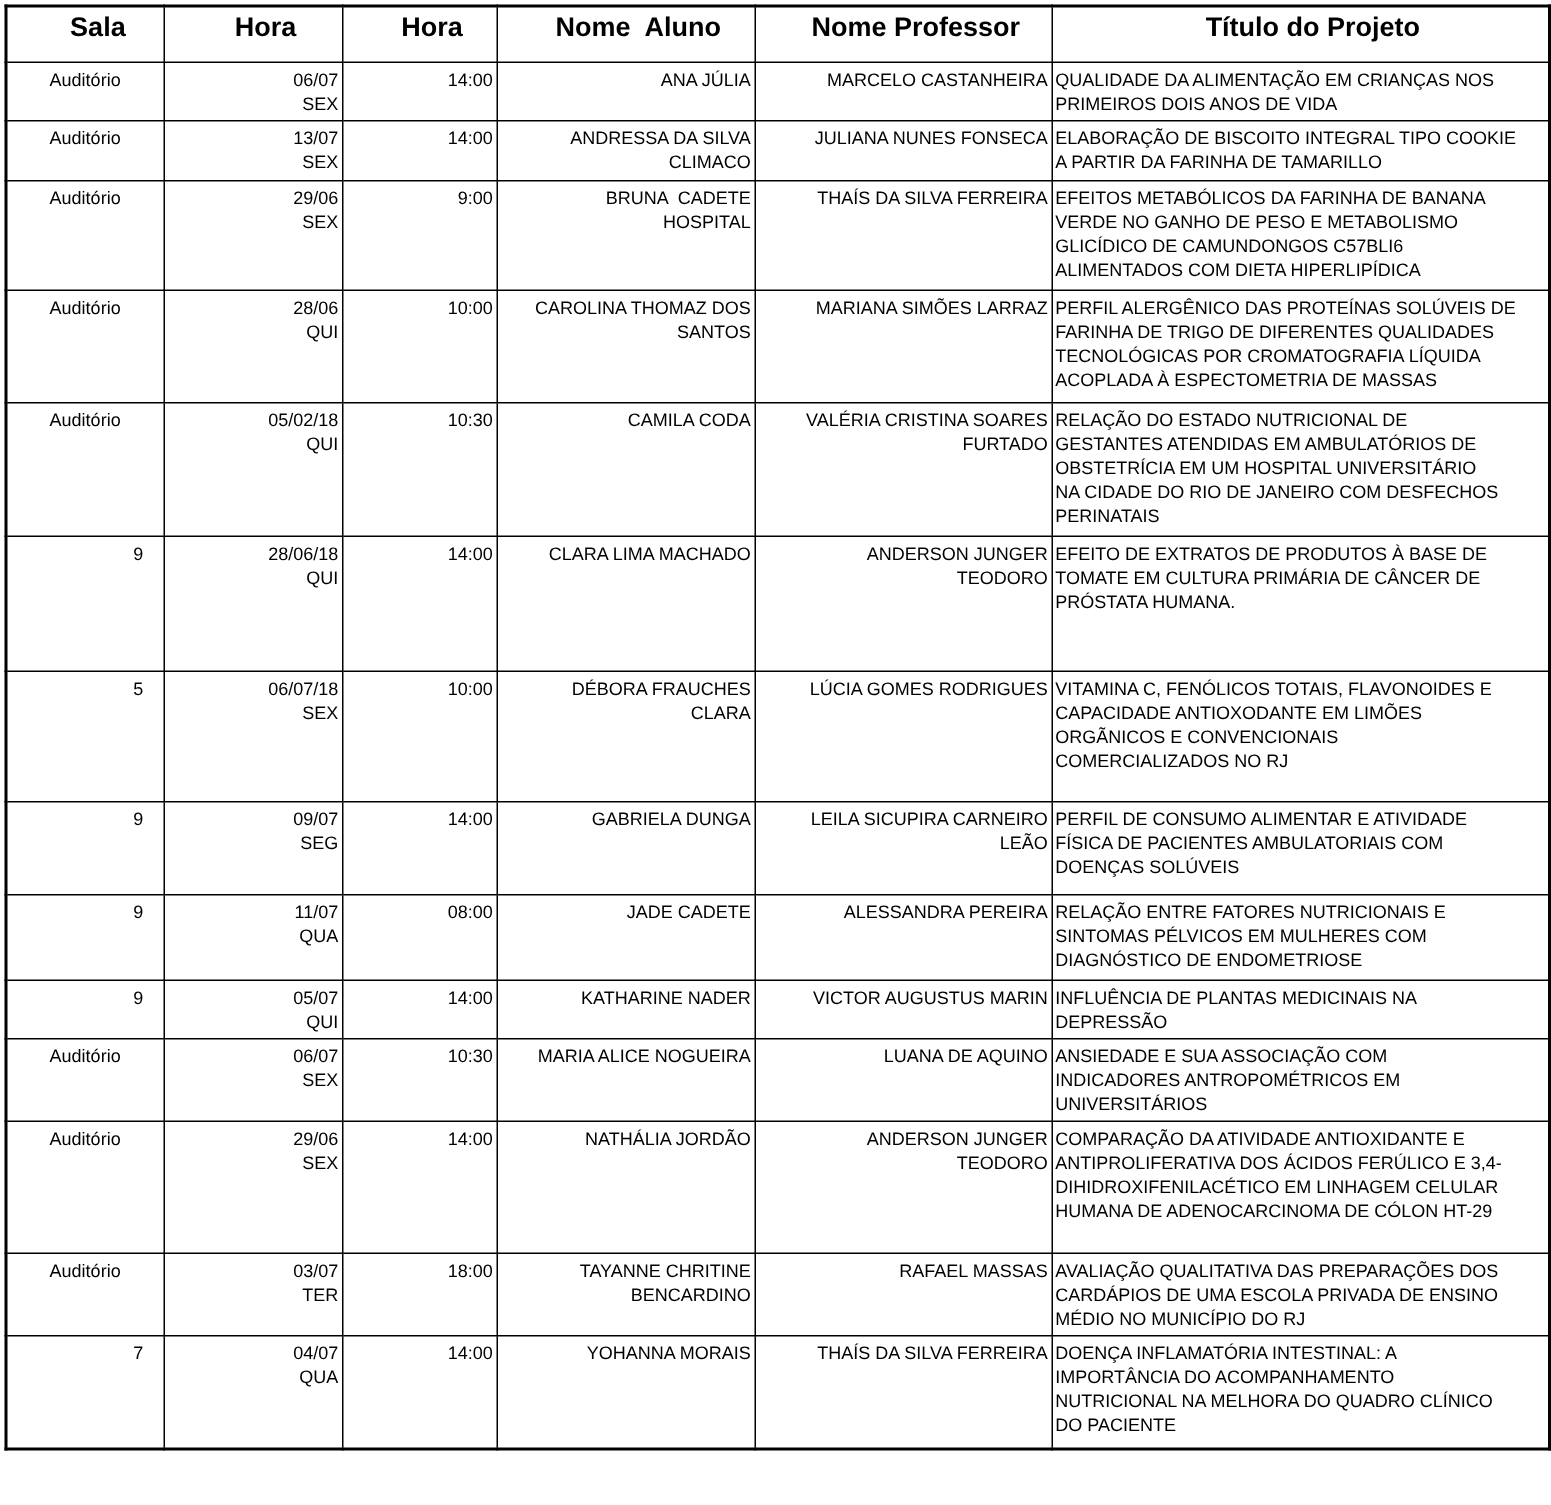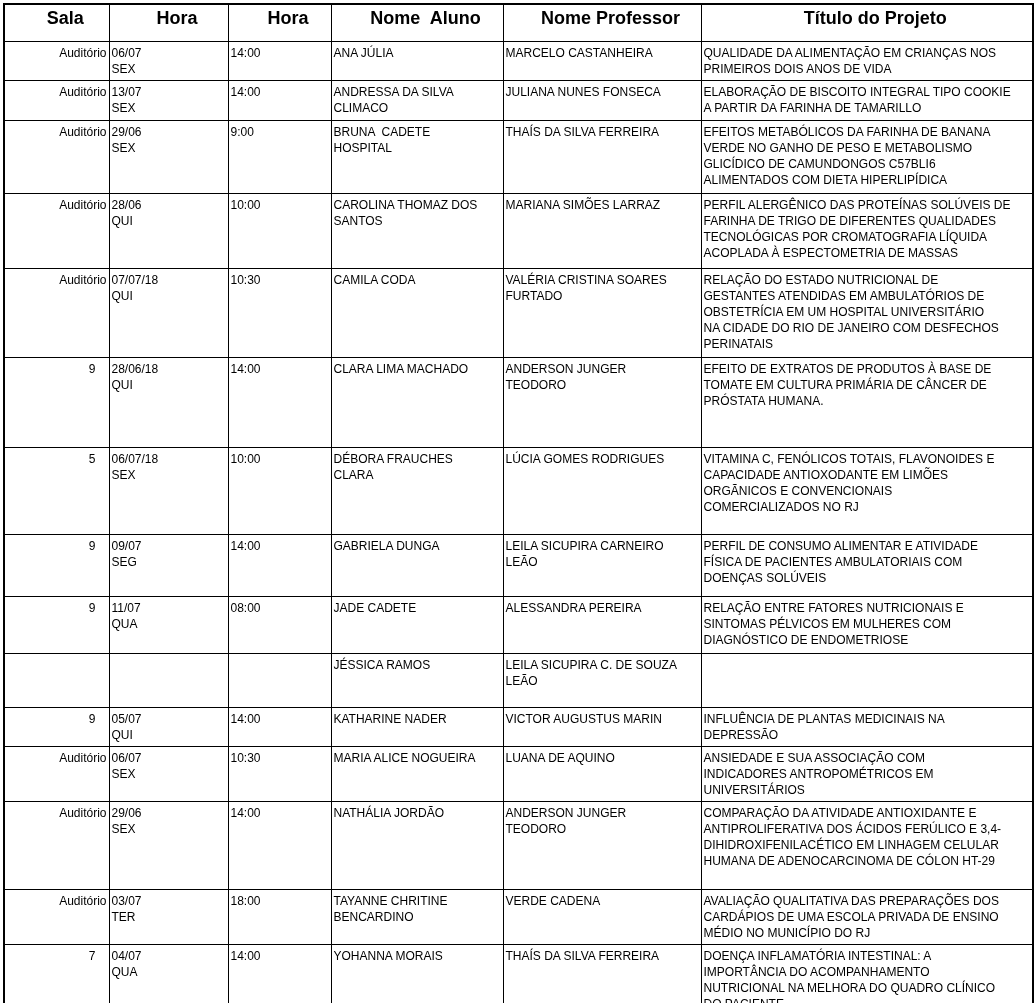--- a/index.html
+++ b/index.html
@@ -20,24 +20,24 @@
     line-height: 16px;
     white-space: pre-wrap;
     overflow: hidden;
   }
   table.schedule th {
     font-weight: bold;
     font-size: 18px;
     padding-top: 5px;
     padding-left: 19px;
   }
-  td.sala { text-align: right; }
+  td.sala { text-align: center; }
   td.sala.num { text-align: right; padding-right: 13px; }
   td.pt2 { padding-top: 19px; }
-  td.data, td.hora, td.aluno, td.professor { text-align: left; margin-top: 40px; }
+  td.data, td.hora, td.aluno, td.professor { text-align: right; margin-top: 40px; }
   td.titulo { text-align: left; padding-left: 7px; padding-right: 4px; }
 </style>
 </head>
 <body>
 
 <div class="sheet">
   <table class="schedule">
     <colgroup>
       <col style="width:105px">
       <col style="width:119px">
@@ -99,21 +99,21 @@
         <td class="aluno">CAROLINA THOMAZ DOS
 SANTOS</td>
         <td class="professor">MARIANA SIMÕES LARRAZ</td>
         <td class="titulo">PERFIL ALERGÊNICO DAS PROTEÍNAS SOLÚVEIS DE
 FARINHA DE TRIGO DE DIFERENTES QUALIDADES
 TECNOLÓGICAS POR CROMATOGRAFIA LÍQUIDA
 ACOPLADA À ESPECTOMETRIA DE MASSAS</td>
       </tr>
       <tr style="height:89px">
         <td class="sala">Auditório</td>
-        <td class="data">07/07/18
+        <td class="data">05/02/18
 QUI</td>
         <td class="hora">10:30</td>
         <td class="aluno">CAMILA CODA</td>
         <td class="professor">VALÉRIA CRISTINA SOARES
 FURTADO</td>
         <td class="titulo">RELAÇÃO DO ESTADO NUTRICIONAL DE
 GESTANTES ATENDIDAS EM AMBULATÓRIOS DE
 OBSTETRÍCIA EM UM HOSPITAL UNIVERSITÁRIO
 NA CIDADE DO RIO DE JANEIRO COM DESFECHOS
 PERINATAIS</td>
@@ -159,29 +159,20 @@
         <td class="sala num">9</td>
         <td class="data">11/07
 QUA</td>
         <td class="hora">08:00</td>
         <td class="aluno">JADE CADETE</td>
         <td class="professor">ALESSANDRA PEREIRA</td>
         <td class="titulo">RELAÇÃO ENTRE FATORES NUTRICIONAIS E
 SINTOMAS PÉLVICOS EM MULHERES COM
 DIAGNÓSTICO DE ENDOMETRIOSE</td>
       </tr>
-      <tr style="height:54px">
-        <td class="sala"></td>
-        <td class="data"></td>
-        <td class="hora"></td>
-        <td class="aluno">JÉSSICA RAMOS</td>
-        <td class="professor">LEILA SICUPIRA C. DE SOUZA
-LEÃO</td>
-        <td class="titulo"></td>
-      </tr>
       <tr style="height:35px">
         <td class="sala num">9</td>
         <td class="data">05/07
 QUI</td>
         <td class="hora">14:00</td>
         <td class="aluno">KATHARINE NADER</td>
         <td class="professor">VICTOR AUGUSTUS MARIN</td>
         <td class="titulo">INFLUÊNCIA DE PLANTAS MEDICINAIS NA
 DEPRESSÃO</td>
       </tr>
@@ -209,21 +200,21 @@
 DIHIDROXIFENILACÉTICO EM LINHAGEM CELULAR
 HUMANA DE ADENOCARCINOMA DE CÓLON HT-29</td>
       </tr>
       <tr style="height:51px">
         <td class="sala">Auditório</td>
         <td class="data">03/07
 TER</td>
         <td class="hora">18:00</td>
         <td class="aluno">TAYANNE CHRITINE
 BENCARDINO</td>
-        <td class="professor">VERDE CADENA</td>
+        <td class="professor">RAFAEL MASSAS</td>
         <td class="titulo">AVALIAÇÃO QUALITATIVA DAS PREPARAÇÕES DOS
 CARDÁPIOS DE UMA ESCOLA PRIVADA DE ENSINO
 MÉDIO NO MUNICÍPIO DO RJ</td>
       </tr>
       <tr style="height:76px">
         <td class="sala num">7</td>
         <td class="data">04/07
 QUA</td>
         <td class="hora">14:00</td>
         <td class="aluno">YOHANNA MORAIS</td>

